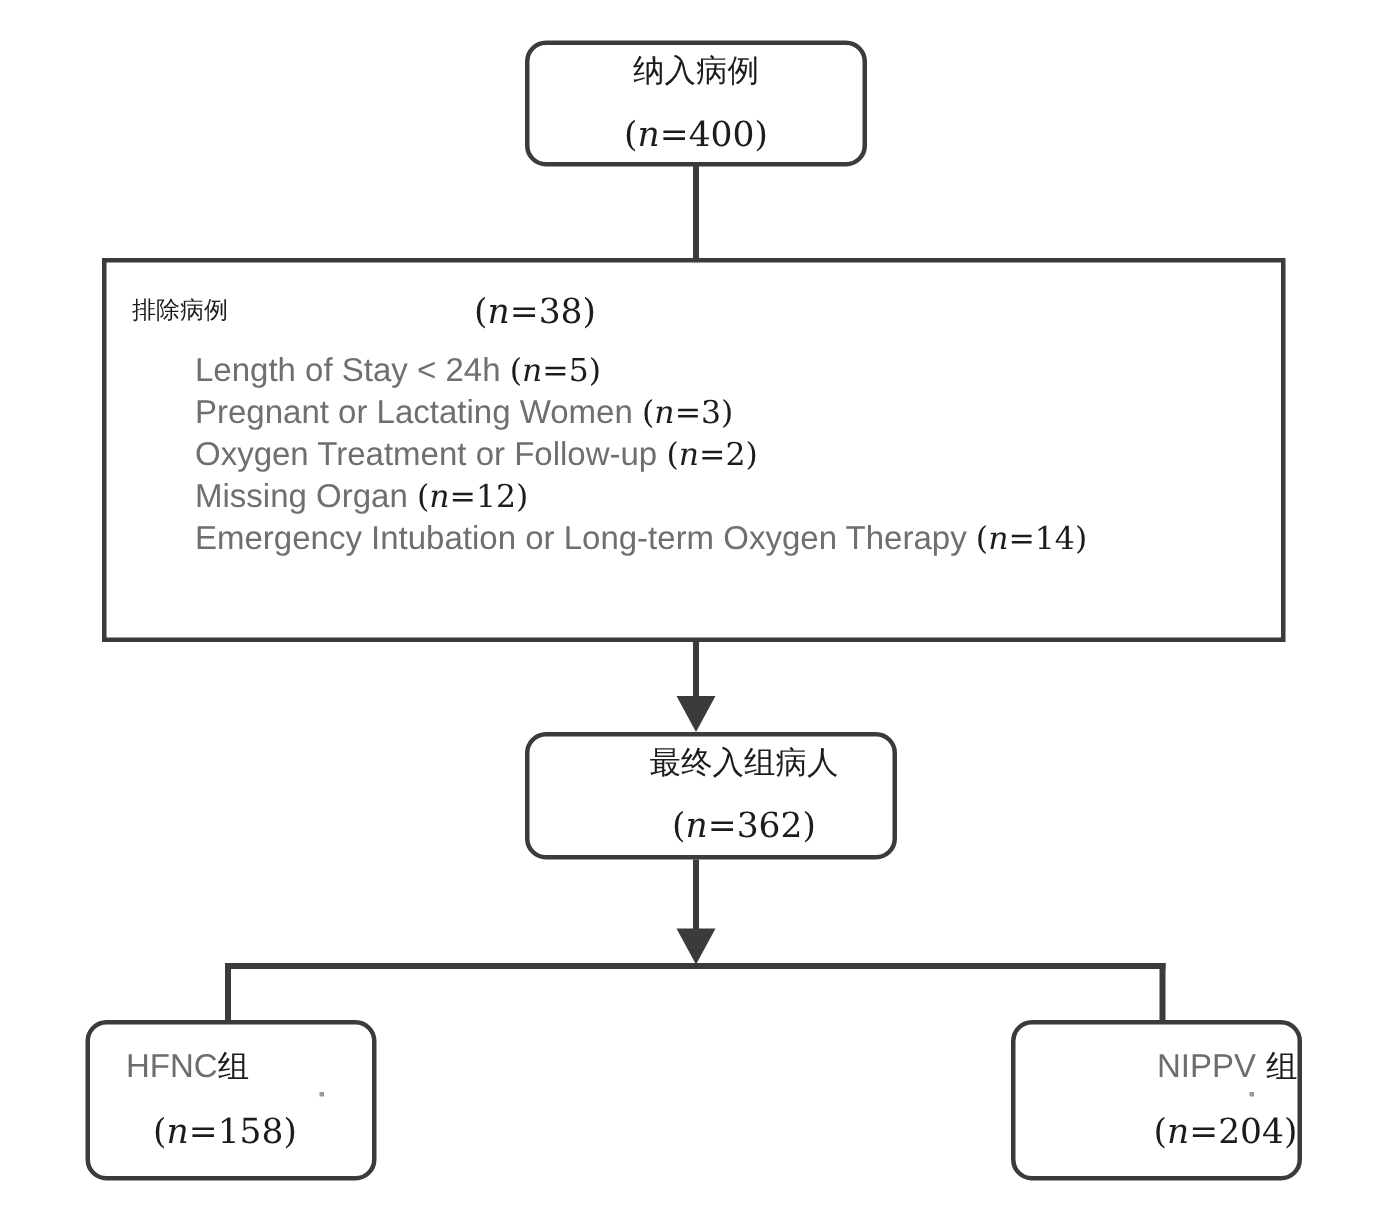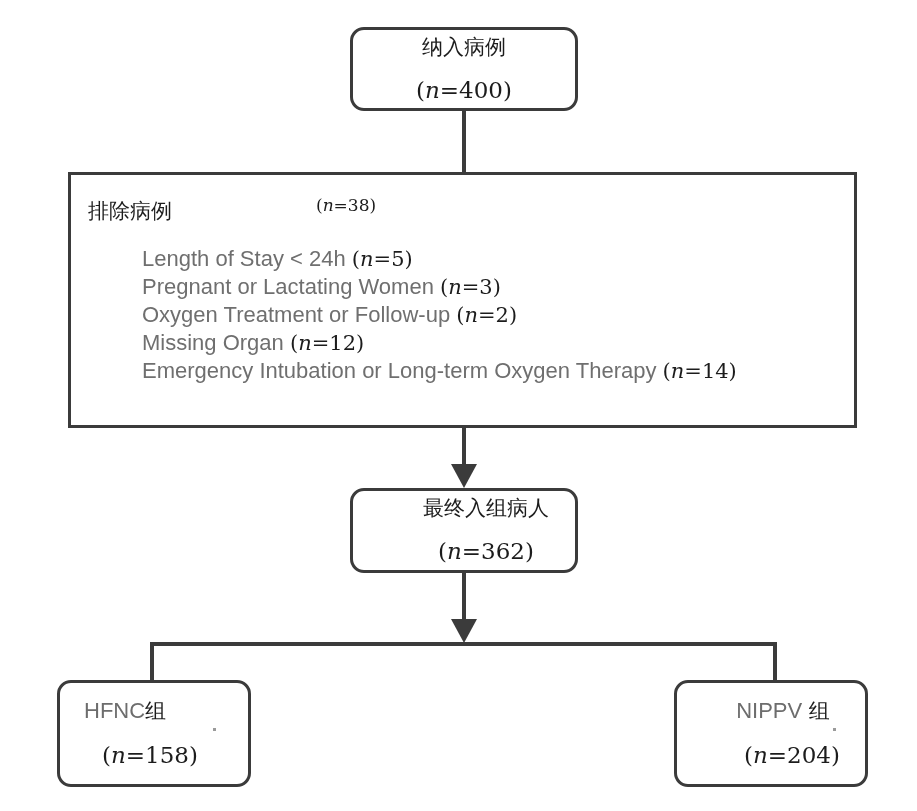--- a/index.html
+++ b/index.html
@@ -58,65 +58,65 @@
   #box-excluded {
     left: 68px; top: 172px; width: 789px; height: 256px;
     display: block;
     padding: 0;
   }
   .excl-head {
     position: absolute;
     left: 17px; top: 22px;
     white-space: nowrap;
     font-family: "DejaVu Serif", "Liberation Serif", serif;
-    font-size: 21px;
+    font-size: 16px;
     color: #1c1c1c;
   }
   .excl-head-count {
     position: absolute;
     left: 245px; top: 20px;
     white-space: nowrap;
     font-family: "DejaVu Serif", "Liberation Serif", serif;
-    font-size: 17px;
+    font-size: 23px;
     color: #1c1c1c;
   }
   .excl-head-count i { font-style: italic; }
   .excl-list {
     position: absolute;
     left: 55px; top: 54px;
-    margin: 16px; padding: 0;
+    margin: 4px; padding: 0;
     list-style: none;
   }
   .excl-list li {
     font-family: "Liberation Sans", sans-serif;
     font-size: 22px;
     color: #6f6f6f;
     line-height: 27px;
     white-space: nowrap;
   }
   .excl-list li .cnt {
     font-family: "DejaVu Serif", "Liberation Serif", serif;
     color: #1c1c1c;
     font-size: 21px;
   }
   .excl-list li .cnt i { font-style: italic; }
 
   
   #box-final {
-    left: 350px; top: 488px; width: 228px; height: 85px; padding-left: 44px;
+    left: 350px; top: 488px; width: 248px; height: 85px; padding-left: 44px;
   }
   
   #box-hfnc {
     left: 57px; top: 680px; width: 194px; height: 107px;
     align-items: flex-start;
     padding-left: 24px;
   }
   #box-nippv {
     left: 674px; top: 680px; width: 194px; height: 107px;
-    align-items: center;
+    align-items: flex-end;
     padding-left: 24px;
   }
   #box-hfnc .n-line, #box-nippv .n-line { margin-left: 18px; }
 
   
   .vline, .hline {
     position: absolute;
     background: #3b3b3b;
   }
   .vline { width: 4px; }

